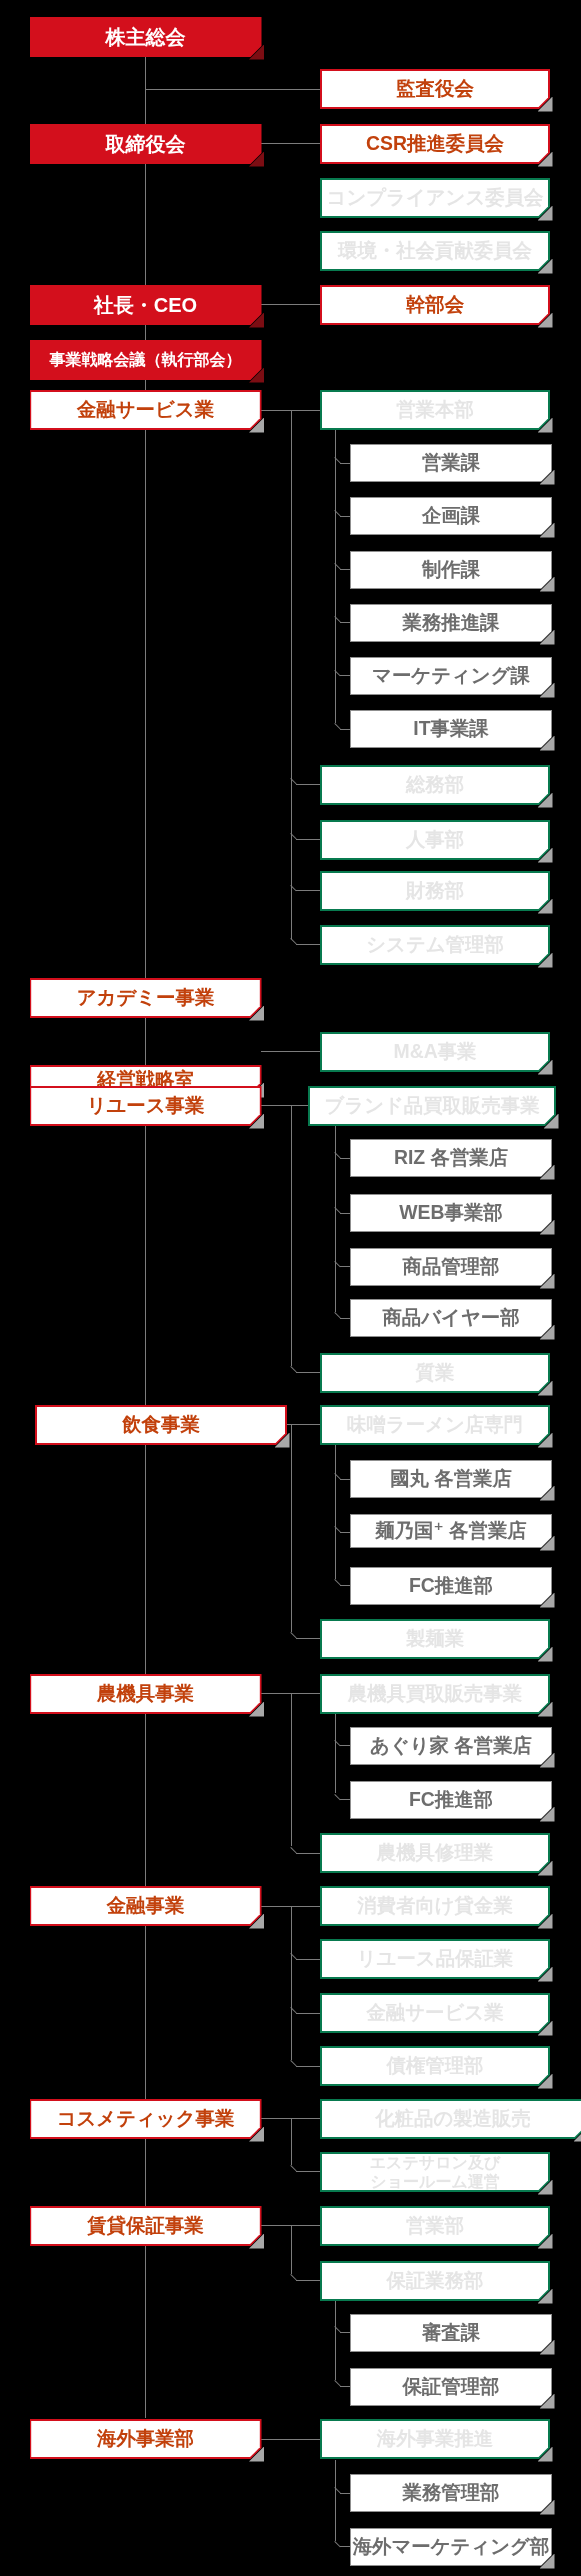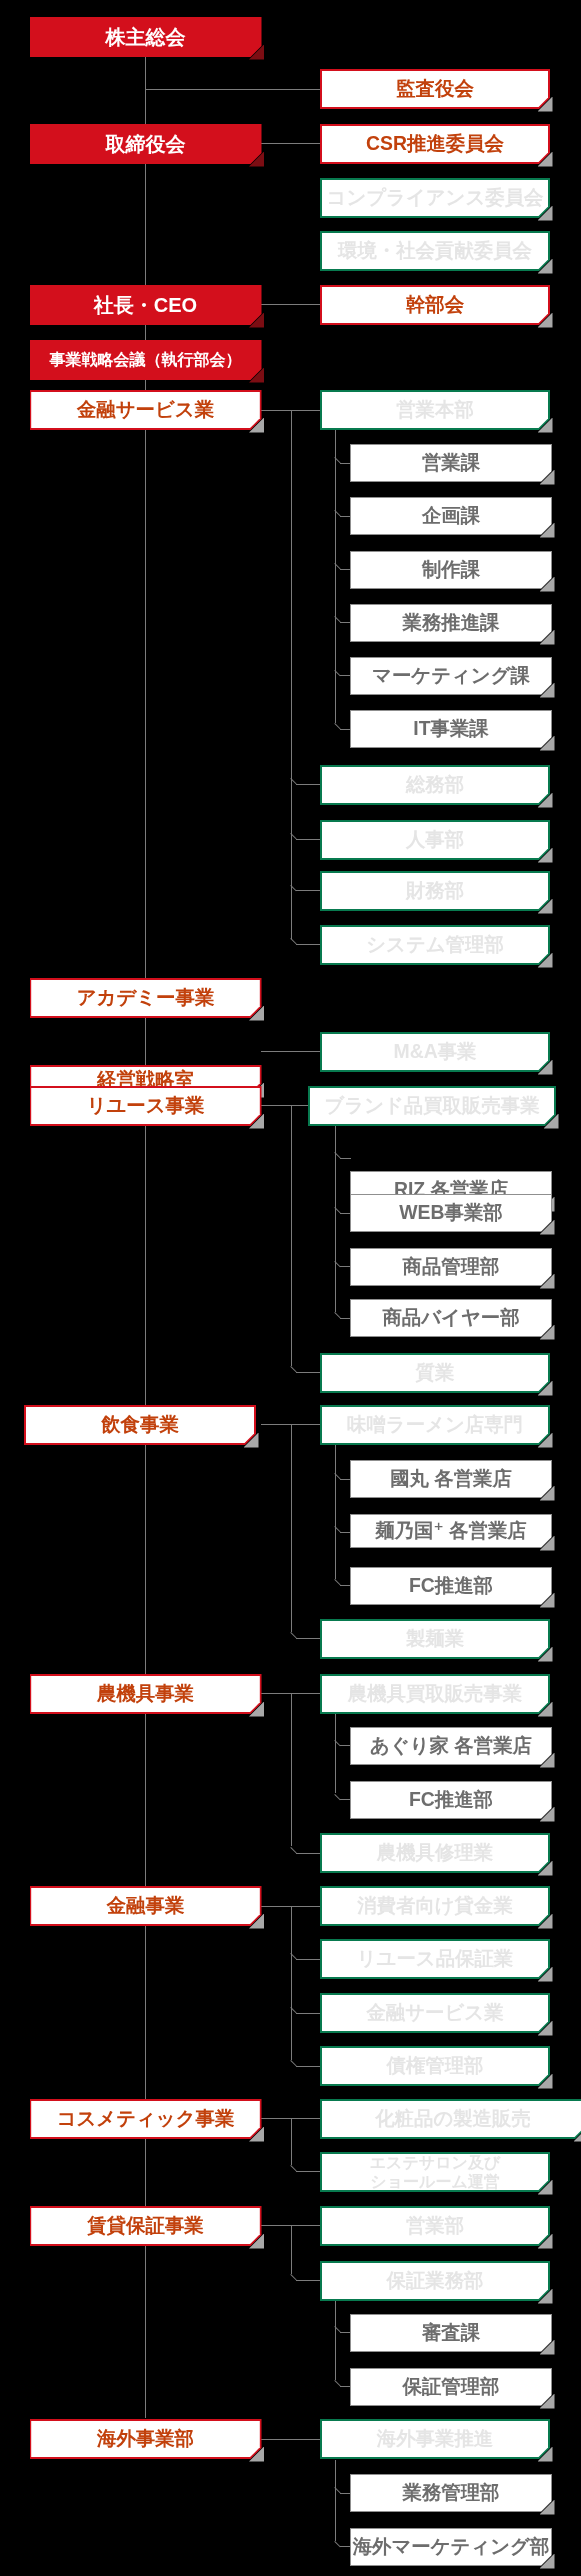--- a/index.html
+++ b/index.html
@@ -281,21 +281,21 @@
       <div class="plate"></div>
       <div class="inner"></div>
       <div class="label">リユース事業</div>
     </div>
     <div class="node t-green-o col-right" style="left: 308px; top: 1086px; width: 248px; height: 40px;">
       <div class="notch-shadow"></div>
       <div class="plate"></div>
       <div class="inner"></div>
       <div class="label">ブランド品買取販売事業</div>
     </div>
-    <div class="node t-sub col-sub" style="left: 350px; top: 1139px; width: 202px; height: 38px; margin-top: 32px;">
+    <div class="node t-sub col-sub" style="left: 350px; top: 1139px; width: 202px; height: 38px;">
       <div class="notch-shadow"></div>
       <div class="plate"></div>
       <div class="inner"></div>
       <div class="label">RIZ 各営業店</div>
     </div>
     <div class="node t-sub col-sub" style="left: 350px; top: 1194px; width: 202px; height: 38px;">
       <div class="notch-shadow"></div>
       <div class="plate"></div>
       <div class="inner"></div>
       <div class="label">WEB事業部</div>
@@ -311,21 +311,21 @@
       <div class="plate"></div>
       <div class="inner"></div>
       <div class="label">商品バイヤー部</div>
     </div>
     <div class="node t-green-o col-right" style="left: 320px; top: 1353px; width: 230px; height: 40px;">
       <div class="notch-shadow"></div>
       <div class="plate"></div>
       <div class="inner"></div>
       <div class="label">質業</div>
     </div>
-    <div class="node t-red-o col-left" style="left: 24px; top: 1405px; width: 232px; height: 40px;">
+    <div class="node t-red-o col-left" style="left: 35px; top: 1405px; width: 252px; height: 40px;">
       <div class="notch-shadow"></div>
       <div class="plate"></div>
       <div class="inner"></div>
       <div class="label">飲食事業</div>
     </div>
     <div class="node t-green-o col-right" style="left: 320px; top: 1405px; width: 230px; height: 40px;">
       <div class="notch-shadow"></div>
       <div class="plate"></div>
       <div class="inner"></div>
       <div class="label">味噌ラーメン店専門</div>

